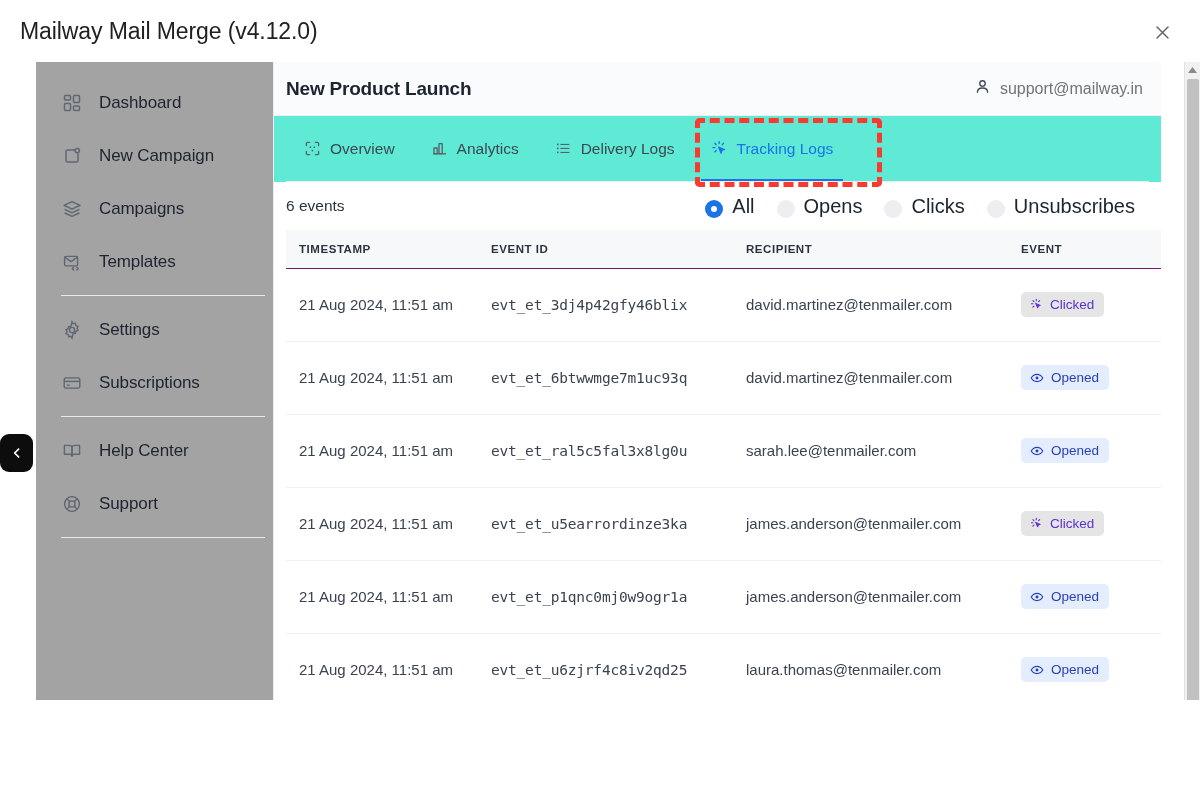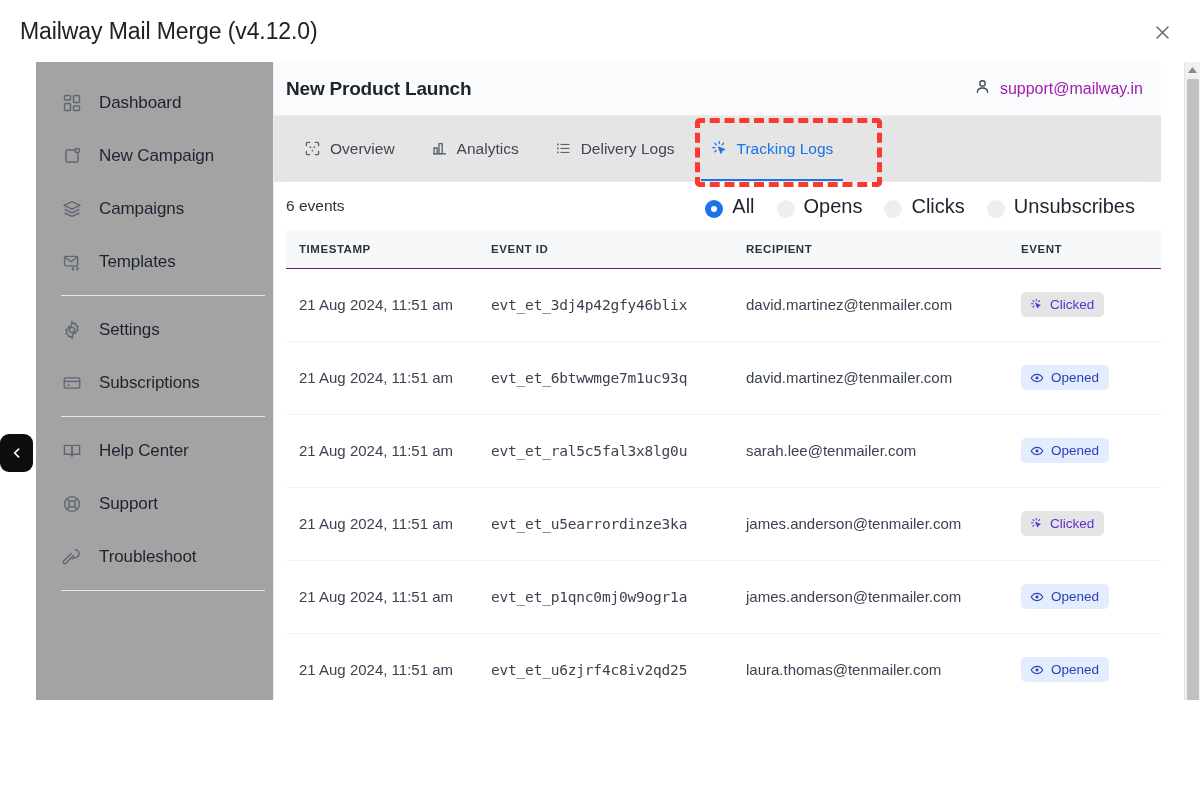--- a/index.html
+++ b/index.html
@@ -159,31 +159,31 @@
     font-weight: 700;
     color: #1d2430;
     letter-spacing: -0.2px;
     margin-left: 0px;
   }
   .account {
     display: flex;
     align-items: center;
     gap: 9px;
     font-size: 16px;
-    color: #a21caf;
+    color: #737373;
     cursor: pointer;
     margin-right: 6px;
   }
 
   
   .tabs-wrap {
     position: relative;
     height: 66px;
     padding: 0 12px;
-    background: #e5e5e5;
+    background: #5eead4;
   }
   .tabs {
     display: flex;
     align-items: center;
     gap: 0px;
     height: 66px;
     border-bottom: 1px solid #ececf0;
   }
   .tab {
     display: flex;
@@ -495,29 +495,20 @@
         <span class="nav-icon">
           <svg width="20" height="20" viewBox="0 0 20 20" fill="none" stroke="#5f6773" stroke-width="1.4">
             <circle cx="10" cy="10" r="7.4"></circle>
             <circle cx="10" cy="10" r="3.1"></circle>
             <path d="M4.8 4.8 7.8 7.8M15.2 4.8 12.2 7.8M4.8 15.2 7.8 12.2M15.2 15.2 12.2 12.2"></path>
           </svg>
         </span>
         <span class="nav-label">Support</span>
       </div>
 
-      <div class="nav-item">
-        <span class="nav-icon">
-          <svg width="20" height="20" viewBox="0 0 20 20" fill="none" stroke="#5f6773" stroke-width="1.4" stroke-linejoin="round" stroke-linecap="round">
-            <path d="M13.2 2.8a3.9 3.9 0 0 1 3.9 3.9 3.9 3.9 0 0 1-5.3 3.6l-1.4 1.4"></path>
-            <path d="M11.4 8.6 3.6 16.4a1.6 1.6 0 0 1-2.2-2.2l7.8-7.8"></path>
-          </svg>
-        </span>
-        <span class="nav-label">Troubleshoot</span>
-      </div>
 
       <div class="nav-divider"></div>
 
       <div class="chat-widget">
         <svg width="30" height="30" viewBox="0 0 30 30" fill="#ffffff">
           <path d="M7 9h16v10H13l-5 4v-4H7z"></path>
         </svg>
       </div>
     </nav>
 

